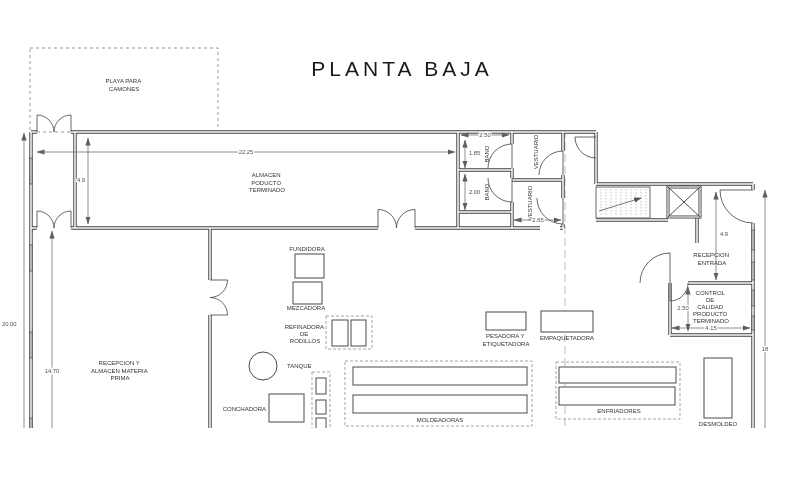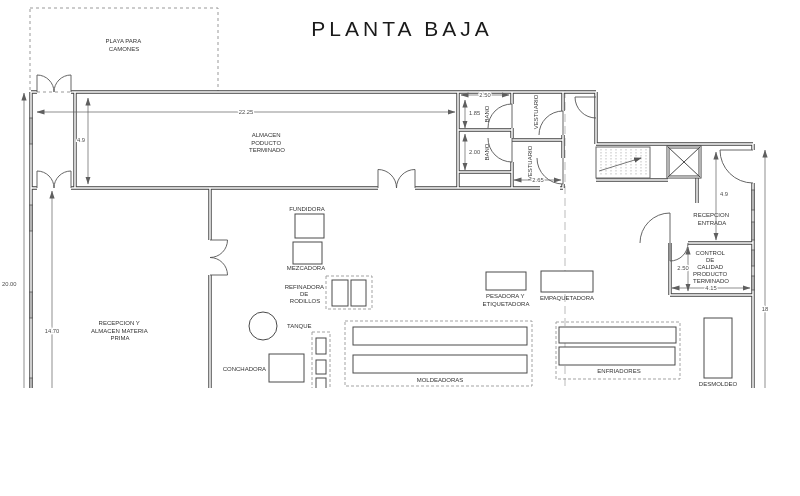--- a/index.html
+++ b/index.html
@@ -1,17 +1,17 @@
 <!DOCTYPE html>
 <html><head>
 <meta charset="utf-8">
 <style>
   html,body{margin:0;padding:0;background:#ffffff;}
   #plan{width:800px;height:388px;position:relative;background:#ffffff;
-        font-family:"Liberation Sans","DejaVu Sans",sans-serif;}
+        font-family:"Liberation Sans","DejaVu Sans",sans-serif;margin-top:40px;}
   svg{display:block;}
   .t-title{font:400 21px "Liberation Sans","DejaVu Sans",sans-serif;fill:#1a1a1a;letter-spacing:4px;}
   .t-room{font:6px "Liberation Sans","DejaVu Sans",sans-serif;fill:#333;}
   .t-dim{font:5.8px "Liberation Sans","DejaVu Sans",sans-serif;fill:#4f4f4f;
          stroke:#ffffff;stroke-width:2.4px;paint-order:stroke;}
   .wall-o{stroke:#3f3f3f;stroke-width:3.4;fill:none;stroke-linecap:butt;}
   .wall-i{stroke:#ffffff;stroke-width:1.5;fill:none;stroke-linecap:butt;}
   .door{stroke:#555;stroke-width:0.9;fill:none;}
   .dim-l{stroke:#5f5f5f;stroke-width:0.7;fill:none;}
   .dash-box{stroke:#999;stroke-width:0.9;fill:none;stroke-dasharray:3 2;}

